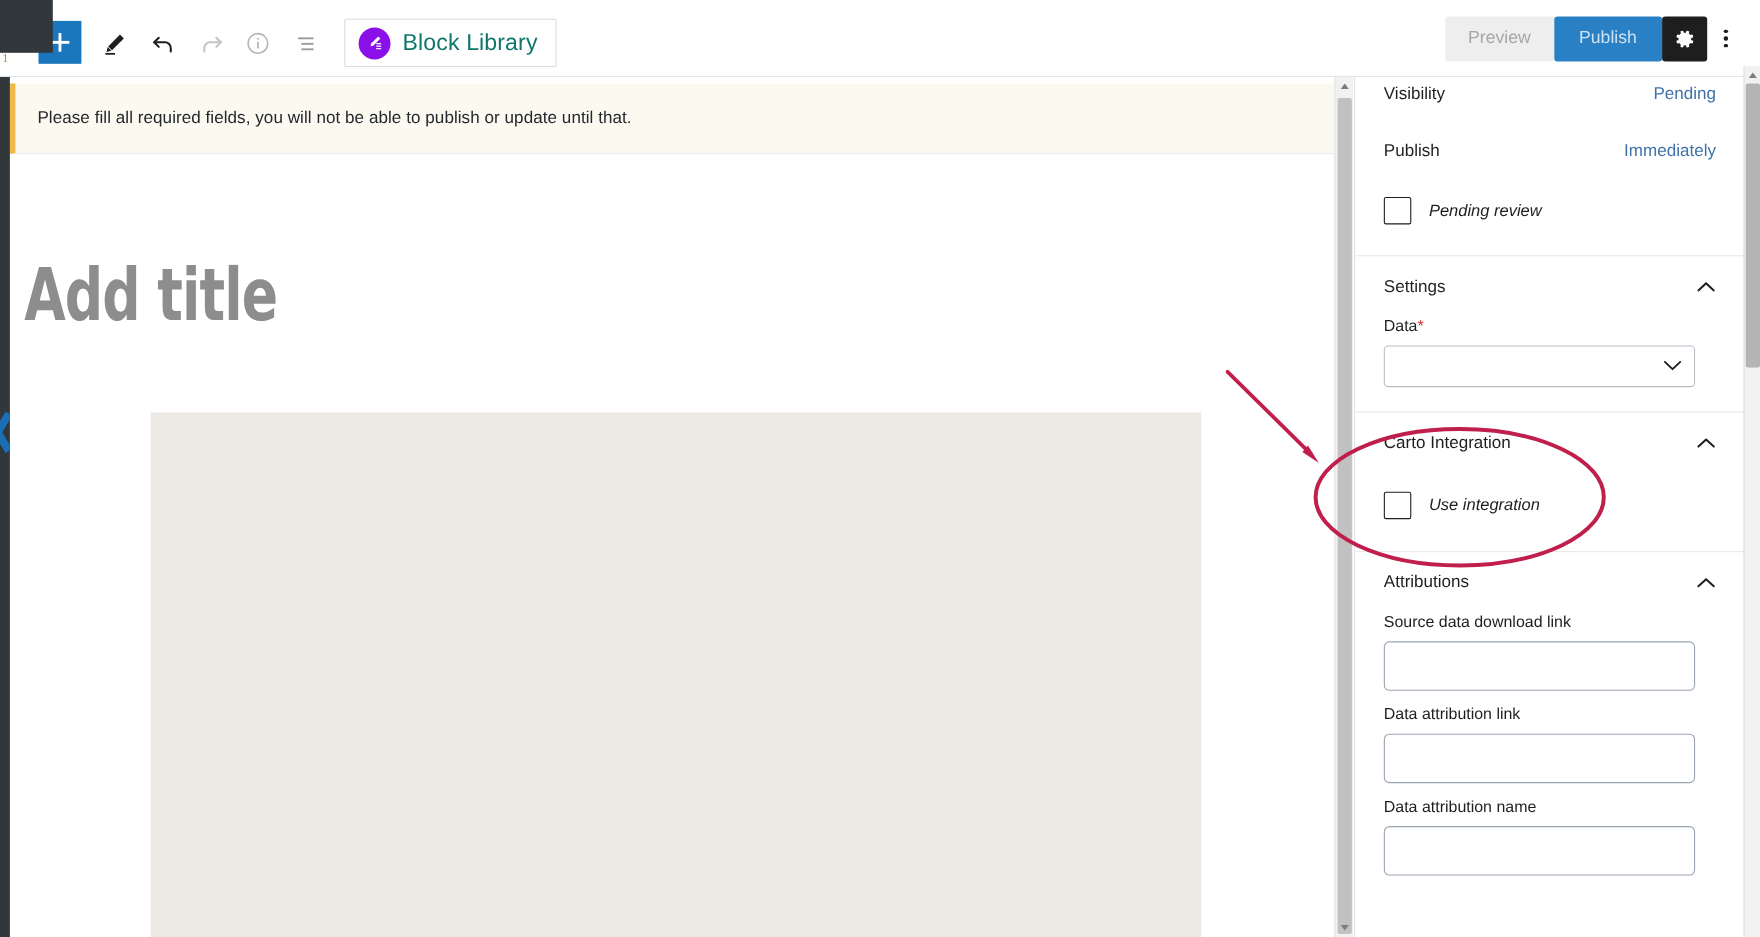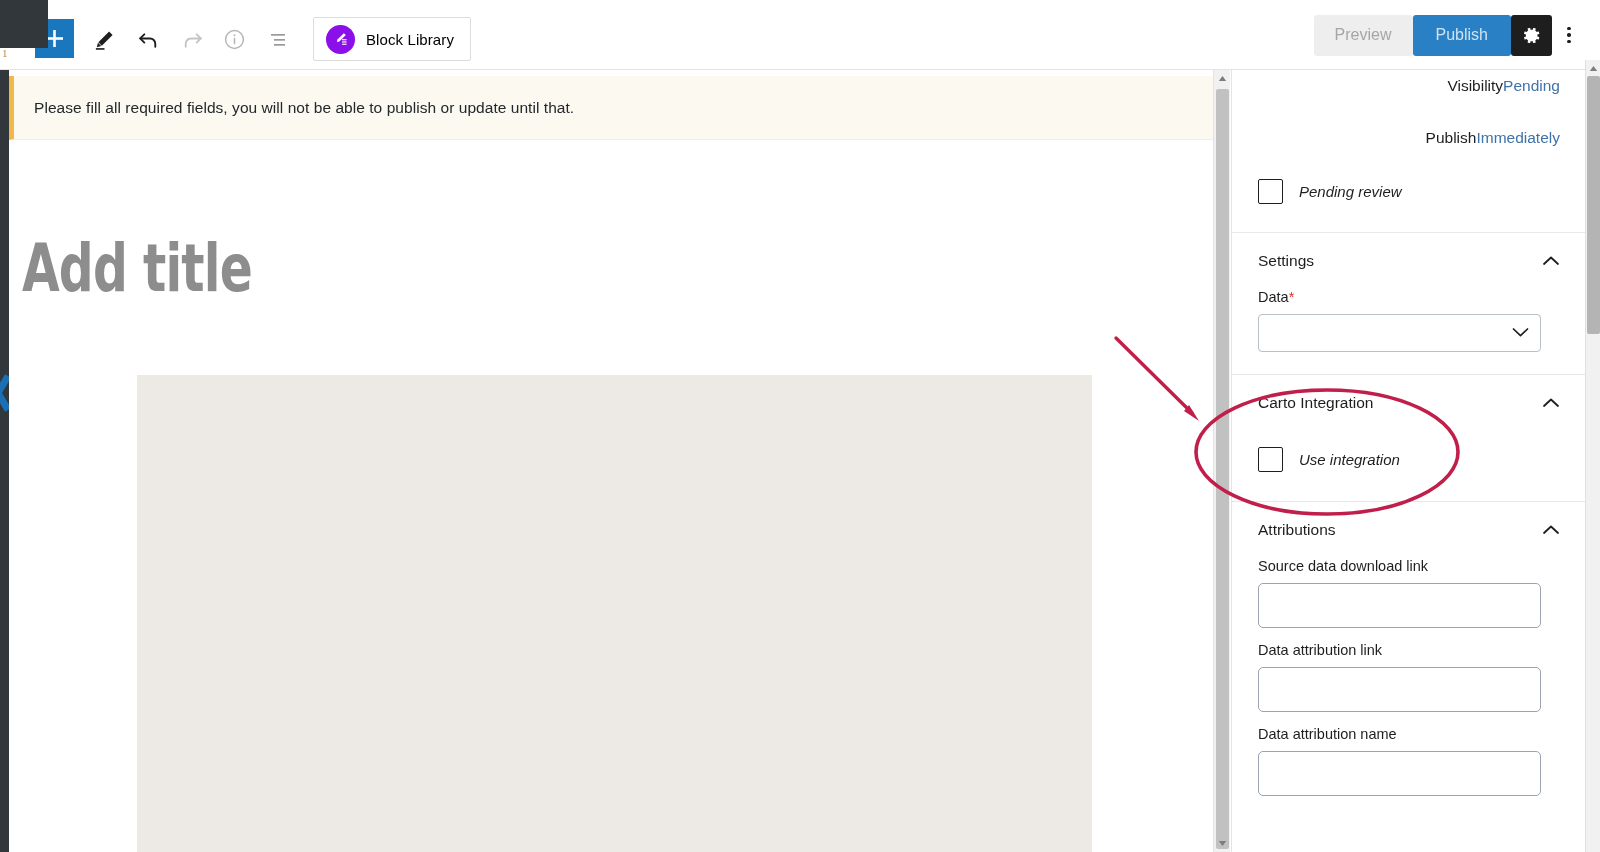--- a/index.html
+++ b/index.html
@@ -50,21 +50,21 @@
     padding: 0 16px 0 12px;
     border: 1px solid #dcdcdc; background: #fff;
     border-radius: 2px; cursor: pointer;
   }
   .bl-logo {
     width: 29px; height: 29px; border-radius: 50%;
     background: #8b0fe8;
     display: flex; align-items: center; justify-content: center;
     flex: 0 0 auto;
   }
-  .bl-label { font-size: 15px; color: #000000; letter-spacing: .1px; white-space: nowrap; }
+  .bl-label { font-size: 21px; color: #0f766e; letter-spacing: .1px; white-space: nowrap; }
 
   .tb-right {
     position: absolute; right: 14px; top: 0; height: 70px;
     display: flex; align-items: center; 
   }
   .btn-preview {
     height: 41px; padding: 0 21px;
     background: #eeeeee; color: #a6a6a6;
     border: none; border-radius: 3px;
     font-size: 16px; font-family: inherit; cursor: default;
@@ -171,21 +171,21 @@
   
   .sidebar {
     position: absolute; left: 1231px; top: 60px;
     width: 355px; height: 792px;
     background: #ffffff;
     border-left: 1px solid #e2e4e7;
     overflow: hidden; z-index: 20;
   }
   .sb-section { border-bottom: 1px solid #e8e8e8; padding: 0 26px; }
   .sb-row {
-    display: flex; align-items: center; justify-content: flex-end;
+    display: flex; align-items: center; justify-content: space-between;
     height: 52px;
   }
   .sb-row-label { font-size: 15.5px; color: #1e1e1e; }
   .sb-row-value { font-size: 15.5px; color: #3e72a8; cursor: pointer; }
   .sb-checkline { display: flex; align-items: center; gap: 16px; height: 54px; }
   .chk {
     width: 25px; height: 25px; border: 1.6px solid #1e1e1e;
     border-radius: 2px; background: #fff; flex: 0 0 auto; cursor: pointer;
   }
   .chk-label { font-size: 15px; color: #1e1e1e; font-style: italic; }

